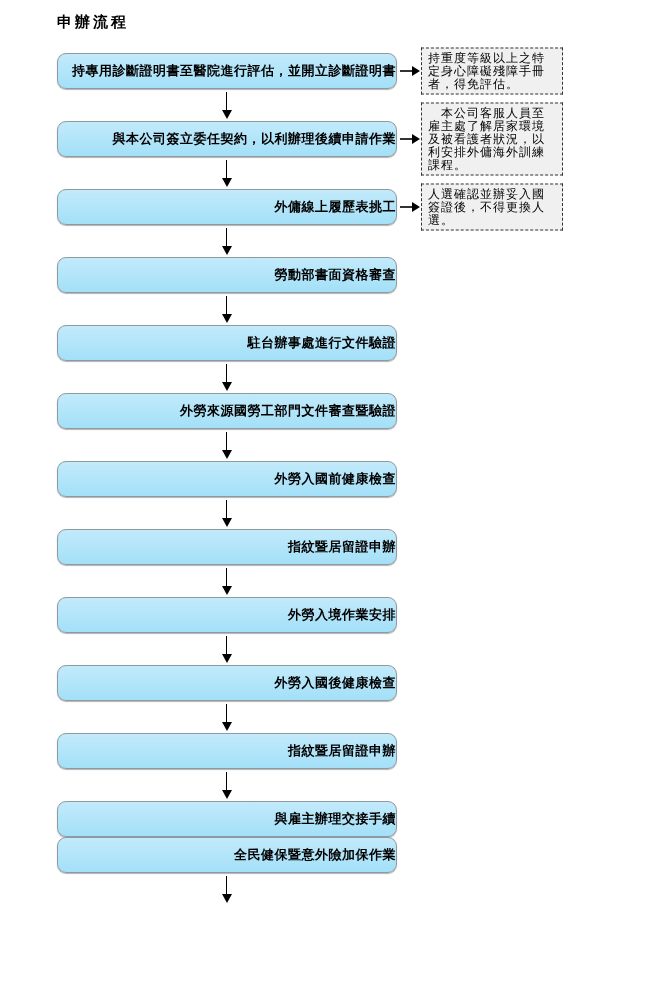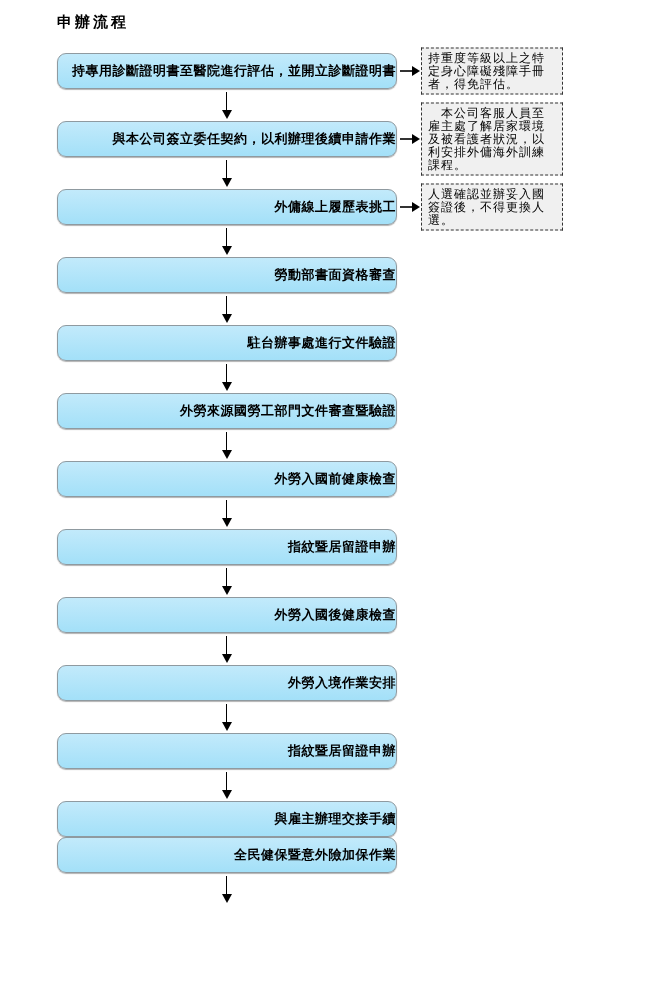--- a/index.html
+++ b/index.html
@@ -217,40 +217,40 @@
       <span class="step-label">指紋暨居留證申辦</span>
     </div>
     <div>
       <div class="arrow-line"></div>
       <div class="arrow-head"></div>
     </div>
 
   </div>
       <div class="step-row">
     <div class="step-box">
+      <span class="step-label">外勞入境作業安排</span>
+    </div>
+    <div>
+      <div class="arrow-line"></div>
+      <div class="arrow-head"></div>
+    </div>
+
+  </div>
+      <div class="step-row">
+    <div class="step-box">
       <span class="step-label">外勞入國後健康檢查</span>
     </div>
     <div>
       <div class="arrow-line"></div>
       <div class="arrow-head"></div>
     </div>
 
   </div>
       <div class="step-row">
     <div class="step-box">
-      <span class="step-label">外勞入境作業安排</span>
-    </div>
-    <div>
-      <div class="arrow-line"></div>
-      <div class="arrow-head"></div>
-    </div>
-
-  </div>
-      <div class="step-row">
-    <div class="step-box">
       <span class="step-label">指紋暨居留證申辦</span>
     </div>
     <div>
       <div class="arrow-line"></div>
       <div class="arrow-head"></div>
     </div>
 
   </div>
       <div class="step-row last">
     <div class="step-box">

